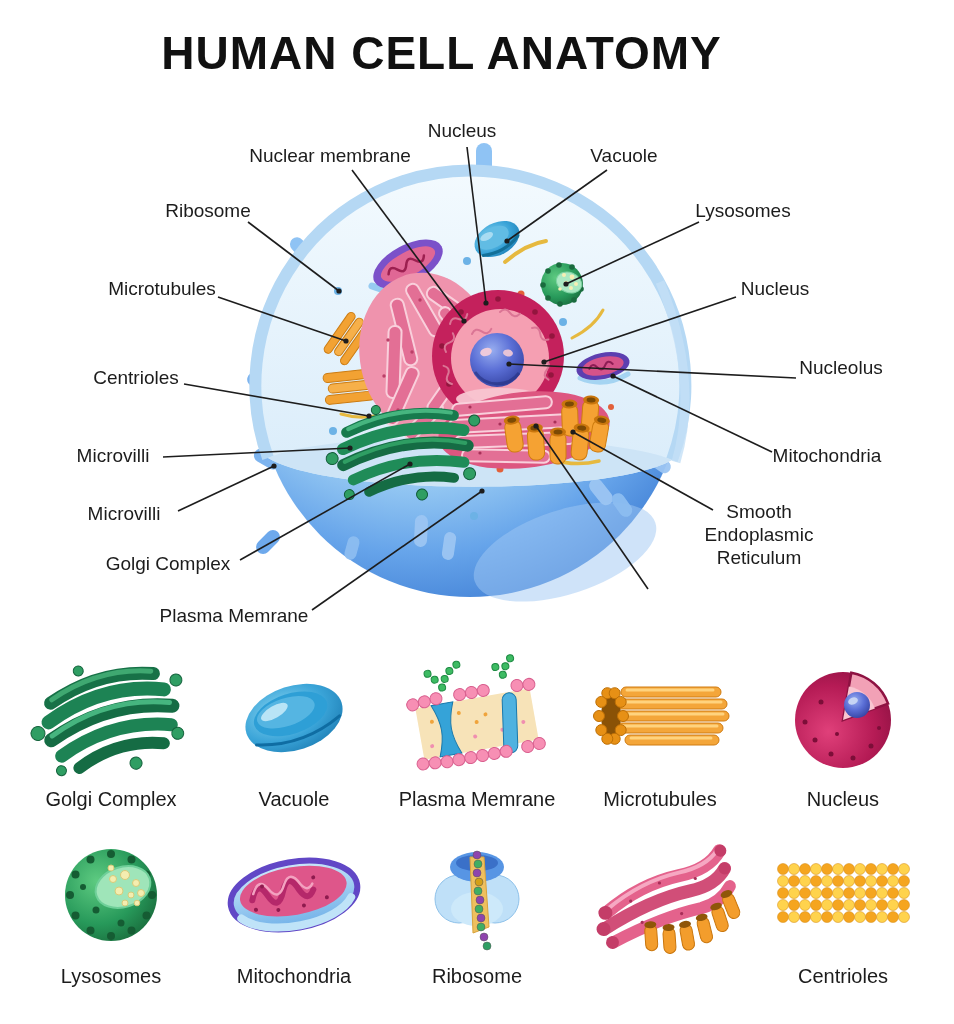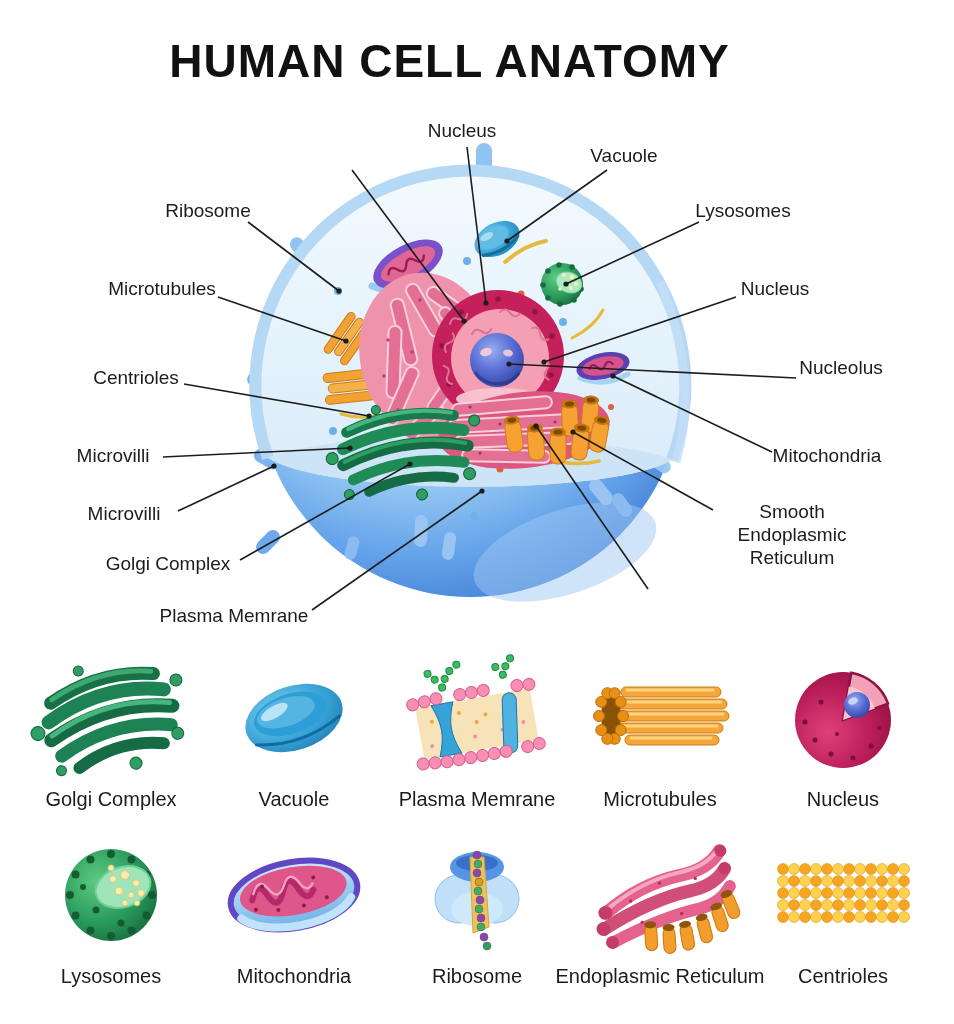--- a/index.html
+++ b/index.html
@@ -1,34 +1,34 @@
 <!DOCTYPE html>
 <html><head>
 <meta charset="utf-8">
 <style>
   html,body{margin:0;padding:0;background:#fff;}
   .stage{position:relative;width:954px;height:1024px;background:#fff;overflow:hidden;
          font-family:"Liberation Sans",sans-serif;color:#1c1c1c;}
-  .title{position:absolute;left:0;top:26px;width:883px;margin:8px;text-align:center;
+  .title{position:absolute;left:0;top:26px;width:883px;margin:0;text-align:center;
          font-size:46px;font-weight:800;letter-spacing:1px;color:#111;}
   #cell-art{position:absolute;left:0;top:0;}
   .lbl{position:absolute;font-size:19px;line-height:1.22;text-align:center;color:#1c1c1c;z-index:3;}
   #lbl-0{left:412px;top:119px;width:100px}
   #lbl-1{left:230px;top:144px;width:200px}
   #lbl-2{left:574px;top:144px;width:100px}
   #lbl-3{left:148px;top:199px;width:120px}
   #lbl-4{left:683px;top:199px;width:120px}
   #lbl-5{left:92px;top:277px;width:140px}
   #lbl-6{left:725px;top:277px;width:100px}
   #lbl-7{left:76px;top:366px;width:120px}
   #lbl-8{left:781px;top:356px;width:120px}
   #lbl-9{left:53px;top:444px;width:120px}
   #lbl-10{left:757px;top:444px;width:140px}
   #lbl-11{left:64px;top:502px;width:120px}
-  #lbl-12{left:733px;top:500px;width:118px}
+  #lbl-12{left:700px;top:500px;width:118px}
   #lbl-13{left:88px;top:552px;width:160px}
   #lbl-14{left:620px;top:584px;width:185px}
   #lbl-15{left:154px;top:604px;width:160px}
   .gallery{position:absolute;left:20px;top:652px;width:914px;z-index:2;}
   .g-row{display:flex;justify-content:space-between;}
   .g-row.row2{margin-top:18px;}
   .g-item{width:182px;display:flex;flex-direction:column;align-items:center;margin:0;padding:0;}
   .g-thumb{width:170px;height:132px;display:block;}
   .g-label{font-size:20px;color:#1c1c1c;margin-top:4px;text-align:center;white-space:nowrap;}
 </style>
@@ -383,20 +383,21 @@
           <circle cx="274" cy="466" r="2.6"></circle>
         <circle cx="573" cy="432" r="2.6"></circle>
           <circle cx="410" cy="464" r="2.6"></circle>
           <circle cx="536" cy="426" r="2.6"></circle>
         <circle cx="482" cy="491" r="2.6"></circle>
       </g>
     </g>
   </svg>
 
   <div class="lbl" id="lbl-0">Nucleus</div>
+  <div class="lbl" id="lbl-1">Nuclear membrane</div>
   <div class="lbl" id="lbl-2">Vacuole</div>
   <div class="lbl" id="lbl-3">Ribosome</div>
   <div class="lbl" id="lbl-4">Lysosomes</div>
   <div class="lbl" id="lbl-5">Microtubules</div>
   <div class="lbl" id="lbl-6">Nucleus</div>
   <div class="lbl" id="lbl-7">Centrioles</div>
   <div class="lbl" id="lbl-8">Nucleolus</div>
   <div class="lbl" id="lbl-9">Microvilli</div>
   <div class="lbl" id="lbl-10">Mitochondria</div>
   <div class="lbl" id="lbl-11">Microvilli</div>
@@ -692,21 +693,20 @@
                   <rect x="-6" y="-13" width="12" height="26" rx="6" fill="#f39d2c" stroke="#c9760d"></rect>
                   <ellipse cy="-13" rx="6" ry="3.5" fill="#8f5608"></ellipse>
                 </g>
               <g transform="translate(70,20) rotate(-18)">
                   <rect x="-6" y="-13" width="12" height="26" rx="6" fill="#f39d2c" stroke="#c9760d"></rect>
                   <ellipse cy="-13" rx="6" ry="3.5" fill="#8f5608"></ellipse>
                 </g>
             </g>
           </g>
         </svg>
-        <figcaption class="g-label">Endoplasmic Reticulum</figcaption>
       </figure>
 
       <figure class="g-item">
         <svg class="g-thumb" viewBox="0 0 170 132">
           <g transform="translate(85,64)" stroke="#d3860e" stroke-width="0.5">
             <g fill="#f5a51f">
               <circle cx="-60" cy="-24" r="5.5"></circle>
                 <circle cx="-38" cy="-24" r="5.5"></circle>
                 <circle cx="-16" cy="-24" r="5.5"></circle>
                 <circle cx="6" cy="-24" r="5.5"></circle>

